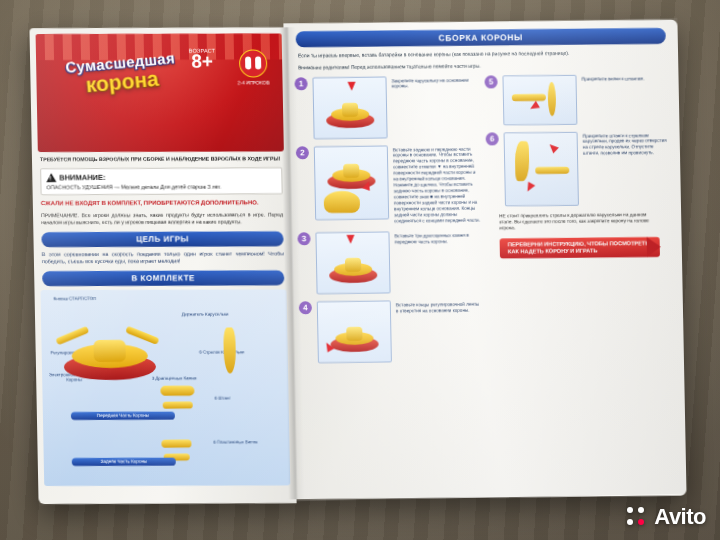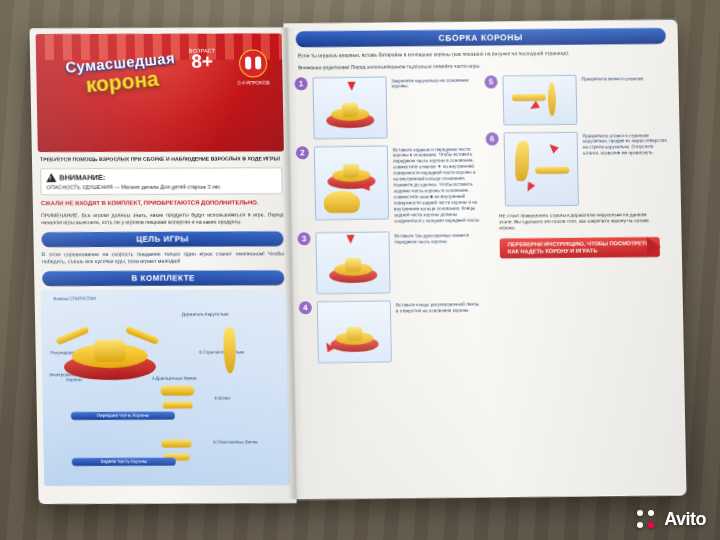--- a/index.html
+++ b/index.html
@@ -215,21 +215,21 @@
   .wm{
     position:absolute;right:14px;bottom:10px;display:flex;align-items:center;gap:7px;z-index:20;
     filter:drop-shadow(0 1px 2px rgba(0,0,0,.5));
   }
   .wm .dots{position:relative;width:20px;height:20px;}
   .wm .dots i{position:absolute;width:6px;height:6px;border-radius:50%;background:#fff;}
   .wm .dots i:nth-child(1){left:0;top:0;}
   .wm .dots i:nth-child(2){left:11px;top:0;}
   .wm .dots i:nth-child(3){left:0;top:12px;}
   .wm .dots i:nth-child(4){left:11px;top:12px;background:#f04;}
-  .wm .txt{color:#fff;font-size:18px;font-weight:bold;letter-spacing:-.5px;}
+  .wm .txt{color:#fff;font-size:22px;font-weight:bold;letter-spacing:-.5px;}
 </style>
 </head>
 <body>
 
 <div class="photo">
   <div class="floor"></div>
 
   <div class="booklet">
 
     <div class="page left">

